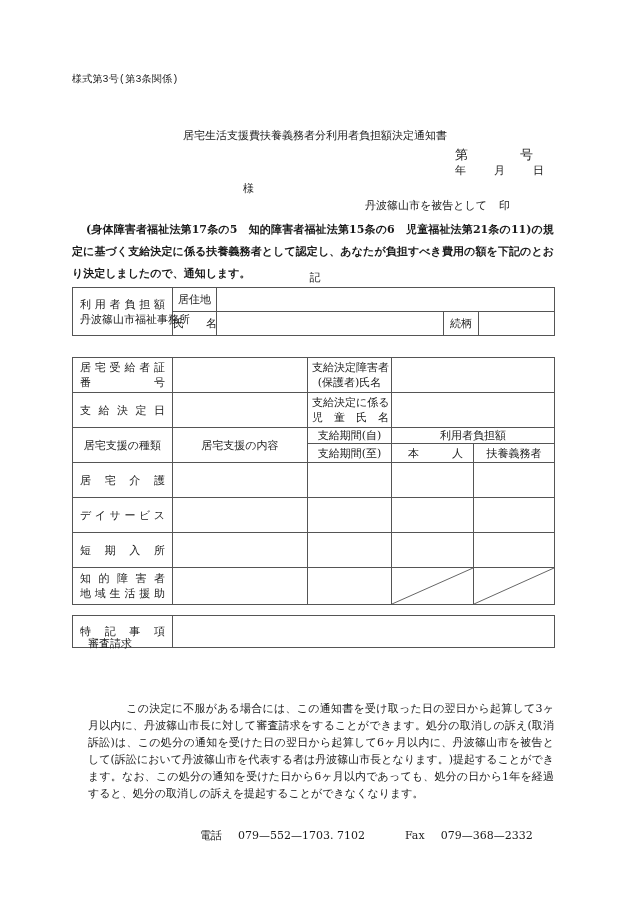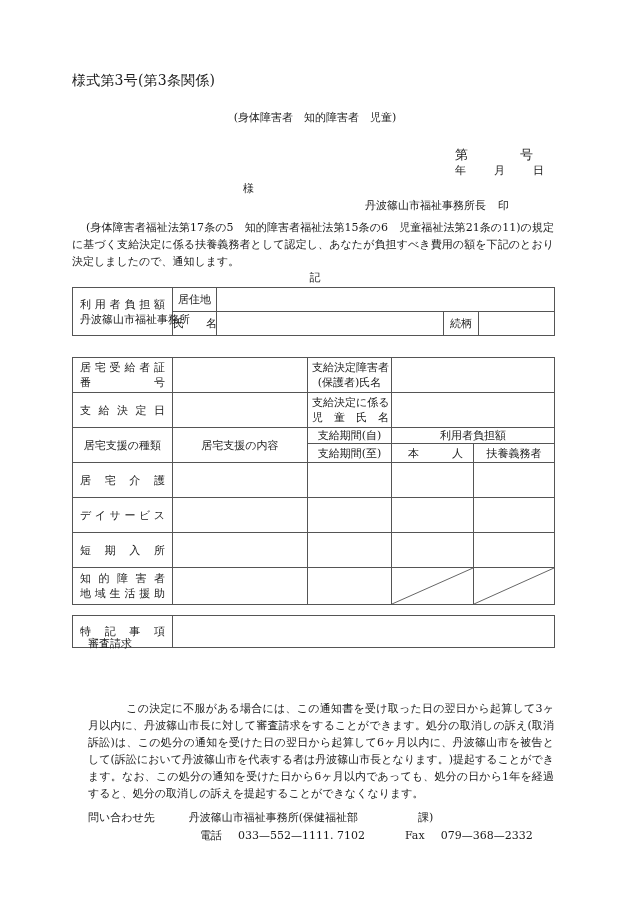--- a/index.html
+++ b/index.html
@@ -18,23 +18,24 @@
   .page {
     position: absolute;
     left: 0; top: 0;
     width: 630px;
     height: 915px;
   }
   
   .form-no {
     position: absolute;
     left: 72px; top: 72px;
-    font-size: 14px;
+    font-size: 10px;
     letter-spacing: 0.2px;
     white-space: nowrap;
+    font-family: Liberation Mono, monospace;
   }
   .title-sub {
     position: absolute;
     left: 0; top: 110px;
     width: 630px;
     text-align: center;
     font-size: 11px;
     white-space: nowrap;
   }
   .title-main {
@@ -73,22 +74,23 @@
     font-size: 11px;
     white-space: nowrap;
   }
   .issuer .seal { display: inline-block; margin-left: 12px; }
   
   .body-para {
     position: absolute;
     left: 72px; top: 219px;
     width: 482px;
     font-size: 11px;
-    line-height: 17px;
+    line-height: 22px;
     text-align: justify;
+    font-weight: bold;
   }
   .body-para .indent { display: inline-block; width: 14px; }
   .ki {
     position: absolute;
     left: 0; top: 270px;
     width: 630px;
     text-align: center;
     font-size: 11px;
   }
   
@@ -188,34 +190,34 @@
   .contact2 .gap { display: inline-block; width: 16px; }
   .contact2 .gapbig { display: inline-block; width: 40px; }
 </style>
 </head>
 <body>
 
 <div class="page">
 
   <div class="form-no">様式第3号(第3条関係)</div>
 
-  <div class="title-sub">(身体障害者　知的障害者　児童)</div>
+  <div class="title-main">居宅生活支援費扶養義務者分利用者負担額決定通知書</div>
 
   <div class="numline">
     <span>第</span><span class="sp"></span><span>号</span>
   </div>
 
   <div class="dateline">
     <span>年</span><span class="sp1"></span><span>月</span><span class="sp2"></span><span>日</span>
   </div>
 
   <div class="addressee">様</div>
 
   <div class="issuer">
-    <span>丹波篠山市福祉事務所長</span><span class="seal">印</span>
+    <span>丹波篠山市を被告として</span><span class="seal">印</span>
   </div>
 
   <div class="body-para"><span class="indent"></span><span>(身体障害者福祉法第17条の5　知的障害者福祉法第15条の6　児童福祉法第21条の11)の規定に基づく支給決定に係る扶養義務者として認定し、あなたが負担すべき費用の額を下記のとおり決定しましたので、通知します。</span></div>
 
   <div class="ki">記</div>
 
   <table class="tbl" id="tbl-person">
     <colgroup>
       <col style="width:100px">
       <col style="width:44px">
@@ -366,20 +368,17 @@
           <span class="spread">特 記 事 項</span>
         </td>
         <td></td>
       </tr>
     </tbody>
   </table>
 
   <div class="appeal-head">審査請求</div>
   <div class="appeal-body"><span class="indent"></span><span>この決定に不服がある場合には、この通知書を受け取った日の翌日から起算して3ヶ月以内に、丹波篠山市長に対して審査請求をすることができます。処分の取消しの訴え(取消訴訟)は、この処分の通知を受けた日の翌日から起算して6ヶ月以内に、丹波篠山市を被告として(訴訟において丹波篠山市を代表する者は丹波篠山市長となります。)提起することができます。なお、この処分の通知を受けた日から6ヶ月以内であっても、処分の日から1年を経過すると、処分の取消しの訴えを提起することができなくなります。</span></div>
 
-  <div class="contact1">
-    <span>問い合わせ先</span><span class="gap"></span><span>丹波篠山市福祉事務所(保健福祉部</span><span class="gap2"></span><span>課)</span>
+  <div class="contact2">
+    <span>電話</span><span class="gap"></span><span>079—552—1703. 7102</span><span class="gapbig"></span><span>Fax</span><span class="gap"></span><span>079—368—2332</span>
   </div>
-  <div class="contact2">
-    <span>電話</span><span class="gap"></span><span>033—552—1111. 7102</span><span class="gapbig"></span><span>Fax</span><span class="gap"></span><span>079—368—2332</span>
-  </div>
 
 </div>
 
 </body></html>

